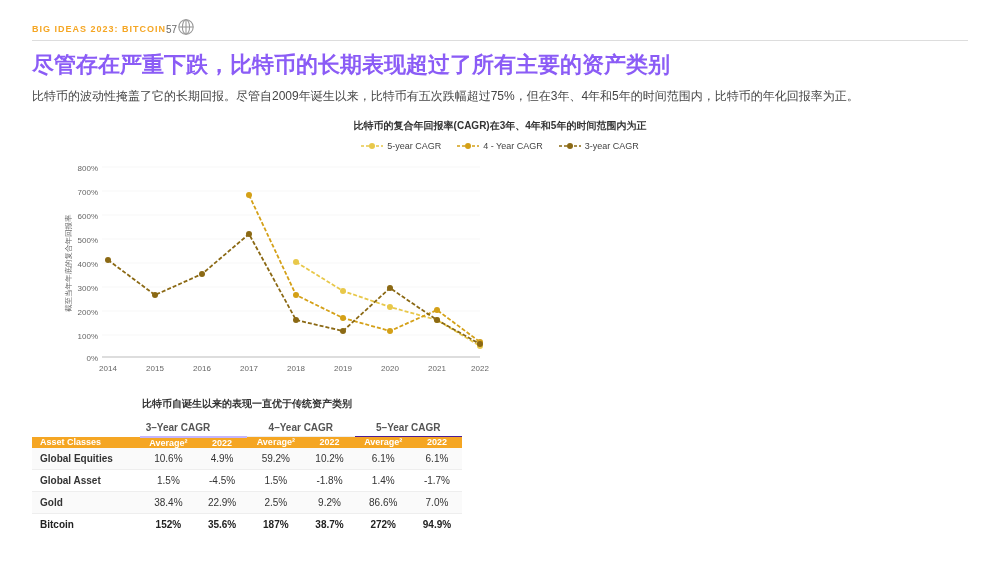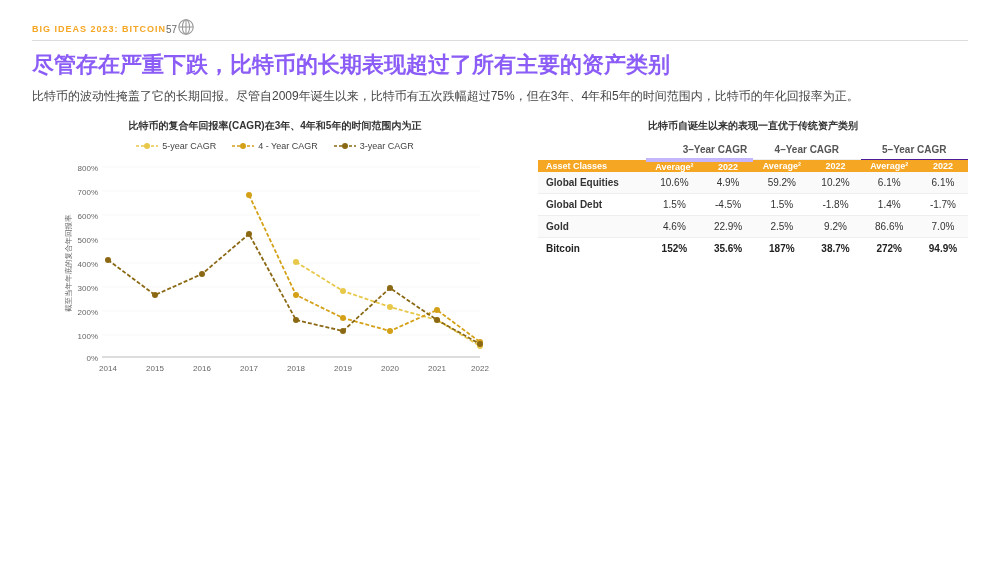--- a/index.html
+++ b/index.html
@@ -49,20 +49,21 @@
     }
     .subtitle {
       font-size: 12px;
       color: #444;
       margin-bottom: 14px;
       line-height: 1.5;
     }
     .content-row {
       display: flex;
       gap: 20px;
+      flex-direction: column;
     }
     .chart-section {
       flex: 1;
       min-width: 0;
     }
     .table-section {
       width: 430px;
     }
     .section-title {
       font-size: 10px;
@@ -259,21 +260,21 @@
       </div>
     </div>
 
     <div class="table-section">
       <div class="section-title">比特币自诞生以来的表现一直优于传统资产类别</div>
 
       <table class="data-table">
         <thead>
           <tr class="header-row-top">
             <th style="background:none;color:transparent;border:none;"></th>
-            <th colspan="2" style="color:#555;font-size:10px;font-weight:600;text-align:right;border-bottom:4px solid #c4b5fd;">3–Year CAGR</th>
+            <th colspan="2" style="color:#555;font-size:10px;font-weight:600;text-align:left;border-bottom:2px solid #c4b5fd;">3–Year CAGR</th>
             <th colspan="2" style="color:#555;font-size:10px;font-weight:600;text-align:center;border-bottom:1px solid #eee;">4–Year CAGR</th>
             <th colspan="2" style="color:#555;font-size:10px;font-weight:600;text-align:center;border-bottom:1px solid #4c1d95;">5–Year CAGR</th>
           </tr>
           <tr class="header-row-sub">
             <th>Asset Classes</th>
             <th>Average²</th>
             <th>2022</th>
             <th>Average²</th>
             <th>2022</th>
             <th>Average²</th>
@@ -284,31 +285,31 @@
           <tr>
             <td>Global Equities</td>
             <td>10.6%</td>
             <td>4.9%</td>
             <td>59.2%</td>
             <td>10.2%</td>
             <td>6.1%</td>
             <td>6.1%</td>
           </tr>
           <tr>
-            <td>Global Debt</td>
+            <td>Global Asset</td>
             <td>1.5%</td>
             <td>-4.5%</td>
             <td>1.5%</td>
             <td>-1.8%</td>
             <td>1.4%</td>
             <td>-1.7%</td>
           </tr>
           <tr>
             <td>Gold</td>
-            <td>4.6%</td>
+            <td>38.4%</td>
             <td>22.9%</td>
             <td>2.5%</td>
             <td>9.2%</td>
             <td>86.6%</td>
             <td>7.0%</td>
           </tr>
           <tr>
             <td>Bitcoin</td>
             <td>152%</td>
             <td>35.6%</td>

